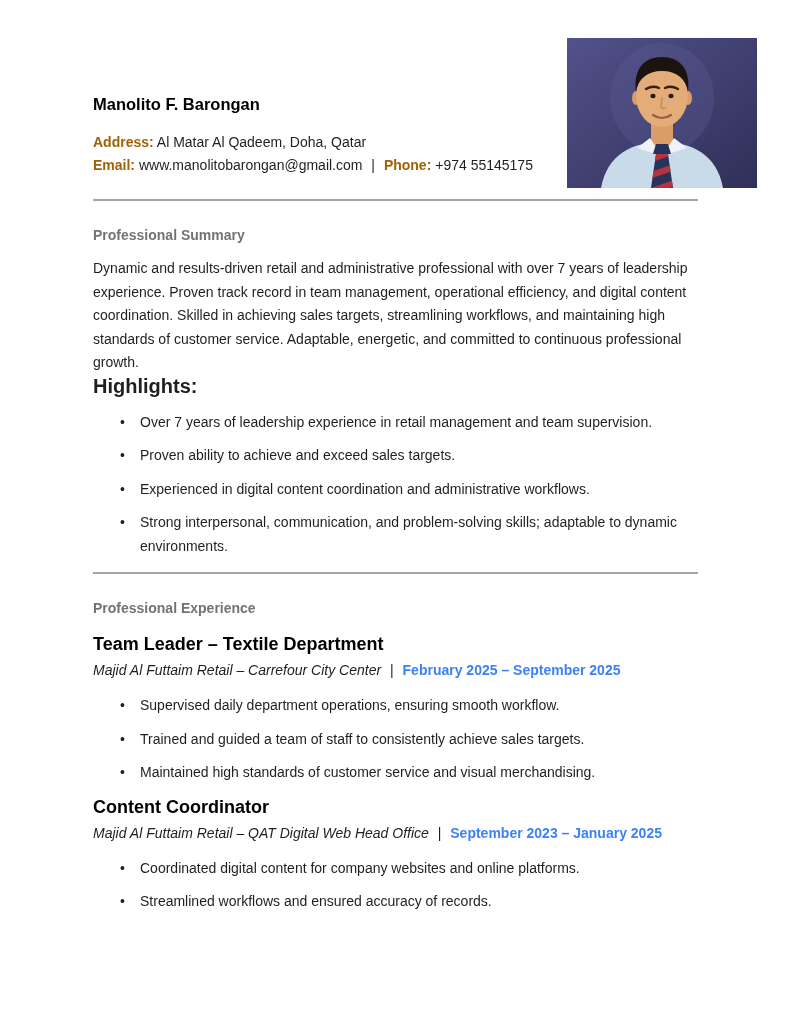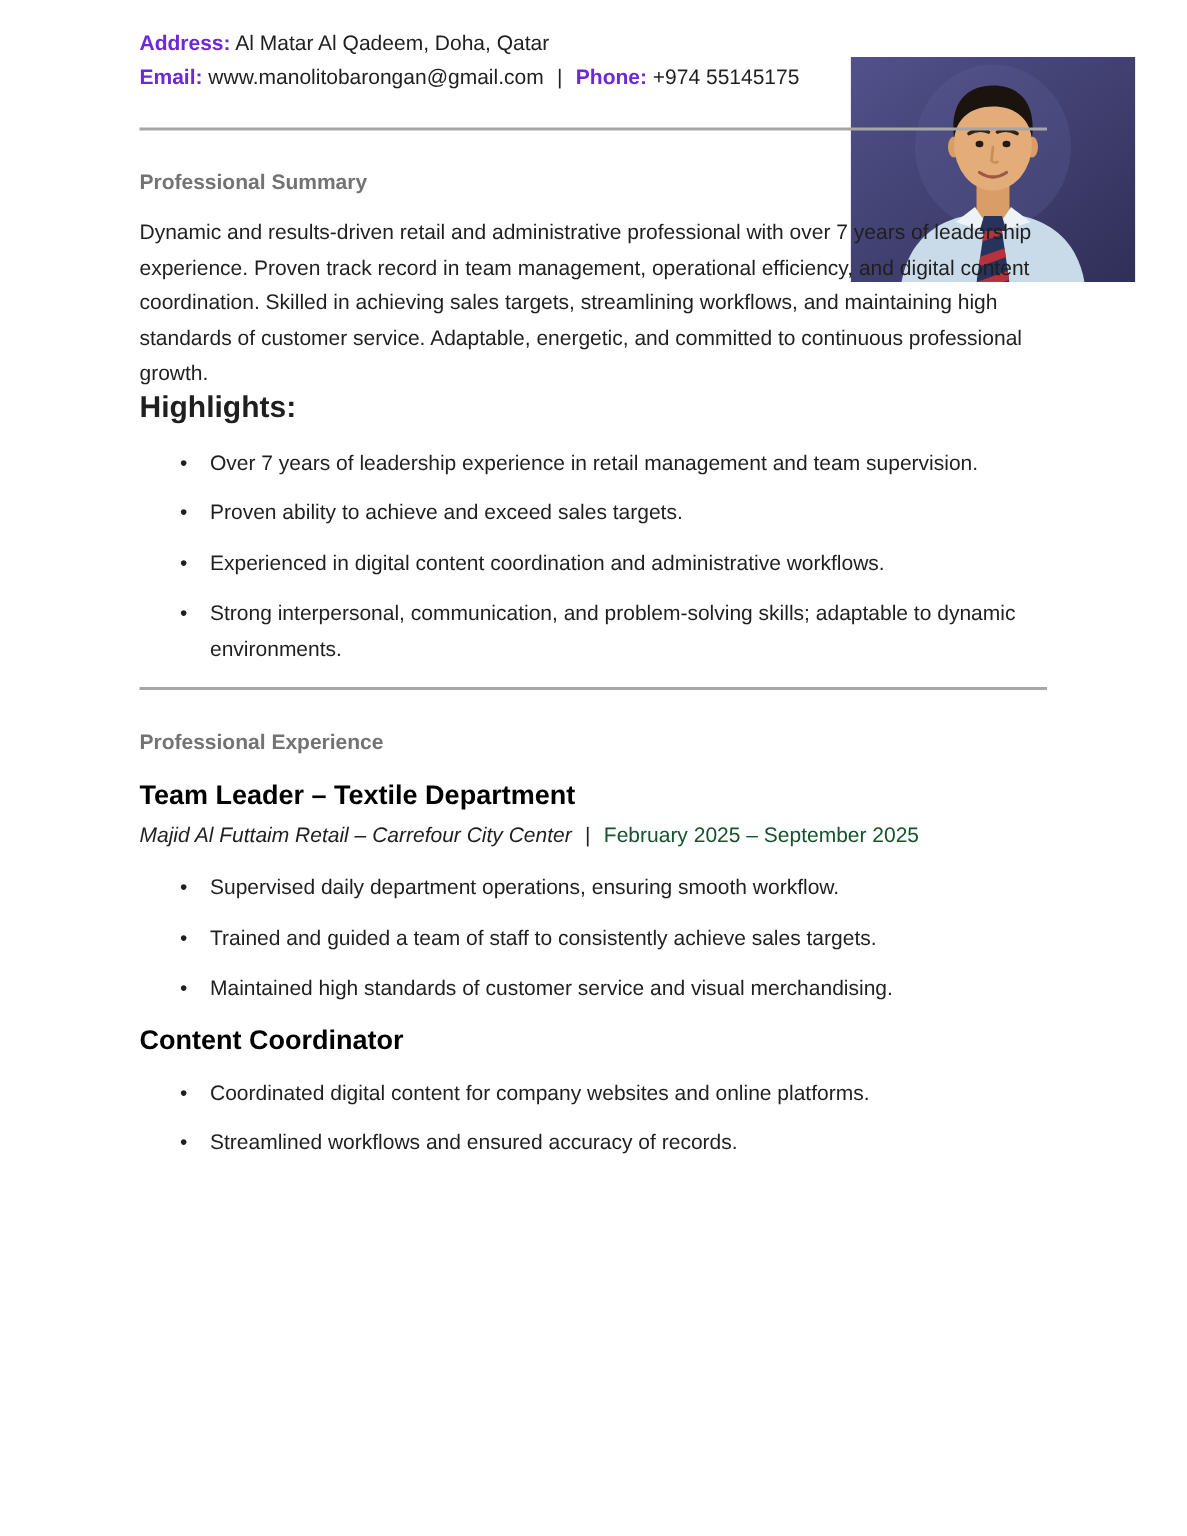--- a/index.html
+++ b/index.html
@@ -36,21 +36,21 @@
     margin-top: 95px;
     font-size: 16.5px;
     font-weight: bold;
     color: #000;
   }
   .contact-line {
     font-size: 14px;
     line-height: 23px;
   }
   .contact-line.first { margin-top: 17px; }
-  .contact-line b { color: #6d28d9; }
+  .contact-line b { color: #a16207; }
   .sep { margin: 0 5px; }
   hr.rule {
     border: none;
     border-top: 2px solid #a6a6a6;
     margin-top: 22px;
   }
   h2.section-title {
     font-size: 14px;
     font-weight: bold;
     color: #737373;
@@ -66,21 +66,21 @@
     font-weight: bold;
     color: #000;
     margin-top: 18px;
   }
   p.job-line {
     font-size: 14px;
     line-height: 22px;
     margin-top: 4px;
   }
   p.job-line .company { font-style: italic; }
-  p.job-line .dates { font-weight: normal; color: #14532d; margin-top: 32px; }
+  p.job-line .dates { font-weight: bold; color: #3b82f6; margin-top: 32px; }
   ul.bullets {
     list-style: none;
     margin-top: 13px;
     padding-left: 47px;
   }
   ul.bullets li {
     position: relative;
     font-size: 14px;
     line-height: 23.5px;
     margin-bottom: 10px;
@@ -132,20 +132,21 @@
       <path d="M98 50 Q104 47 111 51" stroke="#35230f" stroke-width="2.4" fill="none" stroke-linecap="round"></path>
       <ellipse cx="86" cy="58" rx="2.6" ry="2.2" fill="#241a12"></ellipse>
       <ellipse cx="104" cy="58" rx="2.6" ry="2.2" fill="#241a12"></ellipse>
       <path d="M95 60 L94 69 Q95 71 98 70" stroke="#c98f57" stroke-width="1.8" fill="none" stroke-linecap="round"></path>
       <path d="M86 77 Q95 83 104 77" stroke="#9c5a43" stroke-width="2.2" fill="none" stroke-linecap="round"></path>
     </svg>
   </div>
 
   <div class="content">
 
+    <h1 class="name">Manolito F. Barongan</h1>
 
     <p class="contact-line first">
       <b>Address:</b>
       <span>Al Matar Al Qadeem, Doha, Qatar</span>
     </p>
 
     <p class="contact-line">
       <b>Email:</b>
       <span>www.manolitobarongan@gmail.com</span>
       <span class="sep">|</span>
@@ -176,19 +177,24 @@
       <span class="sep">|</span>
       <span class="dates">February 2025 – September 2025</span>
     </p>
     <ul class="bullets">
       <li>Supervised daily department operations, ensuring smooth workflow.</li>
       <li>Trained and guided a team of staff to consistently achieve sales targets.</li>
       <li>Maintained high standards of customer service and visual merchandising.</li>
     </ul>
 
     <h3 class="role-title" style="margin-top:12px;">Content Coordinator</h3>
+    <p class="job-line">
+      <span class="company">Majid Al Futtaim Retail – QAT Digital Web Head Office</span>
+      <span class="sep">|</span>
+      <span class="dates">September 2023 – January 2025</span>
+    </p>
     <ul class="bullets">
       <li>Coordinated digital content for company websites and online platforms.</li>
       <li>Streamlined workflows and ensured accuracy of records.</li>
     </ul>
 
   </div>
 </div>
 
 </body></html>

